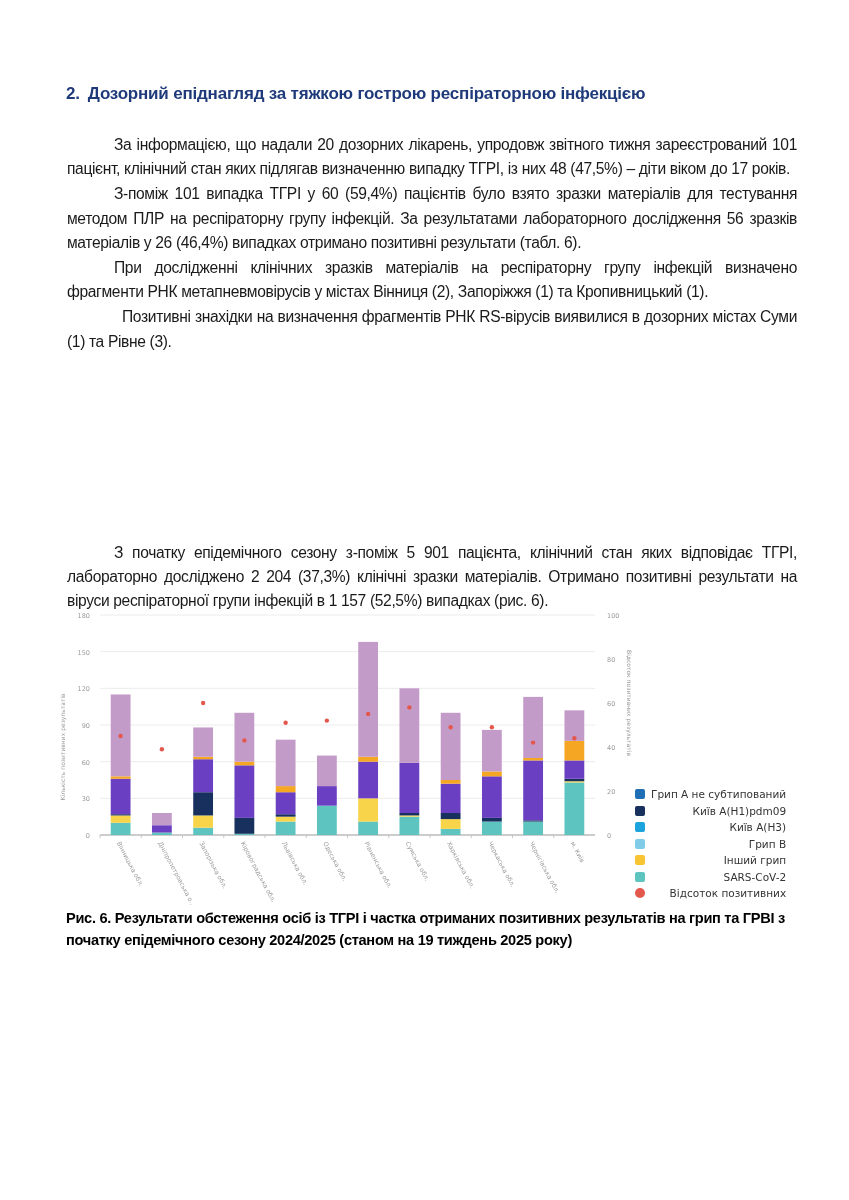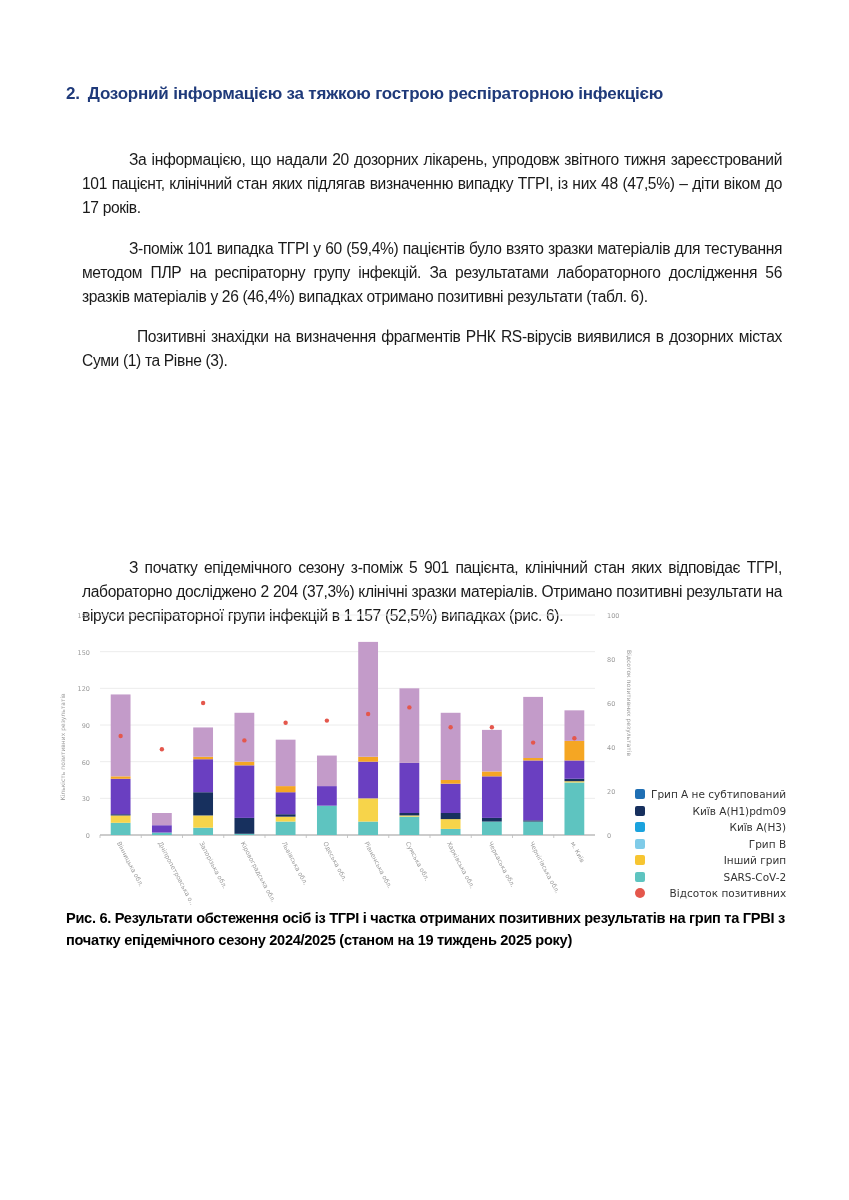--- a/index.html
+++ b/index.html
@@ -1,40 +1,41 @@
 <!DOCTYPE html>
 <html><head>
 <meta charset="utf-8">
 <style>
   html, body { margin:0; padding:0; background:#ffffff; }
   body { width:849px; height:1200px; position:relative; font-family:"Liberation Sans", sans-serif; color:#1a1a1a; overflow:hidden; }
   .heading { position:absolute; left:66px; top:84px; font-size:17px; font-weight:bold; color:#1f3a7a; font-family:"Liberation Sans", sans-serif; letter-spacing:-0.2px; }
   .heading .num { margin-right:8px; }
   .body-text { position:absolute; left:66px; width:732px; font-size:15.6px; line-height:24.2px; text-align:justify; font-family:"Liberation Sans", sans-serif; letter-spacing:-0.35px; }
-  .body-text p { margin:16px; text-indent:47px; }
+  .body-text p { margin:1px; text-indent:47px; }
   .body-text p.nofirst { text-indent:55px; }
   #para-block-1 { top:132px; }
   #para-block-2 { top:540px; }
   .chart { position:absolute; left:55px; top:605px; width:735px; height:300px; }
   .caption { position:absolute; left:66px; top:907px; width:740px; font-size:14.6px; line-height:22px; font-weight:bold; color:#000000; font-family:"Liberation Sans", sans-serif; letter-spacing:-0.3px; }
   .legend { position:absolute; left:635px; top:786px; font-size:10.5px; color:#333; font-family:"DejaVu Sans", sans-serif; }
   .legend-item { display:flex; align-items:center; height:16.5px;justify-content:space-between; }
   .legend-swatch { width:10px; height:10px; border-radius:2px; margin-right:6px; }
   .legend-swatch.dot { border-radius:50%; }
 </style>
 </head>
 <body>
 
 <div class="heading">
-  <span class="num">2.</span><span>Дозорний інформацією за тяжкою гострою респіраторною інфекцією</span>
+  <span class="num">2.</span><span>Дозорний епіднагляд за тяжкою гострою респіраторною інфекцією</span>
 </div>
 
 <div class="body-text" id="para-block-1">
   <p>За інформацією, що надали 20 дозорних лікарень, упродовж звітного тижня зареєстрований 101 пацієнт, клінічний стан яких підлягав визначенню випадку ТГРІ, із них 48 (47,5%) – діти віком до 17 років.</p>
   <p>З-поміж 101 випадка ТГРІ у 60 (59,4%) пацієнтів було взято зразки матеріалів для тестування методом ПЛР на респіраторну групу інфекцій. За результатами лабораторного дослідження 56 зразків матеріалів у 26 (46,4%) випадках отримано позитивні результати (табл. 6).</p>
+  <p>При дослідженні клінічних зразків матеріалів на респіраторну групу інфекцій визначено фрагменти РНК метапневмовірусів у містах Вінниця (2), Запоріжжя (1) та Кропивницький (1).</p>
   <p class="nofirst">Позитивні знахідки на визначення фрагментів РНК RS-вірусів виявилися в дозорних містах Суми (1) та Рівне (3).</p>
 </div>
 
 <div class="body-text" id="para-block-2">
   <p>З початку епідемічного сезону з-поміж 5 901 пацієнта, клінічний стан яких відповідає ТГРІ, лабораторно досліджено 2 204 (37,3%) клінічні зразки матеріалів. Отримано позитивні результати на віруси респіраторної групи інфекцій в 1 157 (52,5%) випадках (рис. 6).</p>
 </div>
 
 <svg class="chart" id="chart" viewBox="0 0 735 300" width="735" height="300">
     <line x1="45" x2="540" y1="230" y2="230" stroke="#999" stroke-width="1"></line>
     <text x="35" y="233" font-size="6.5" fill="#9a9a9a" text-anchor="end" font-family="DejaVu Sans, sans-serif">0</text>

